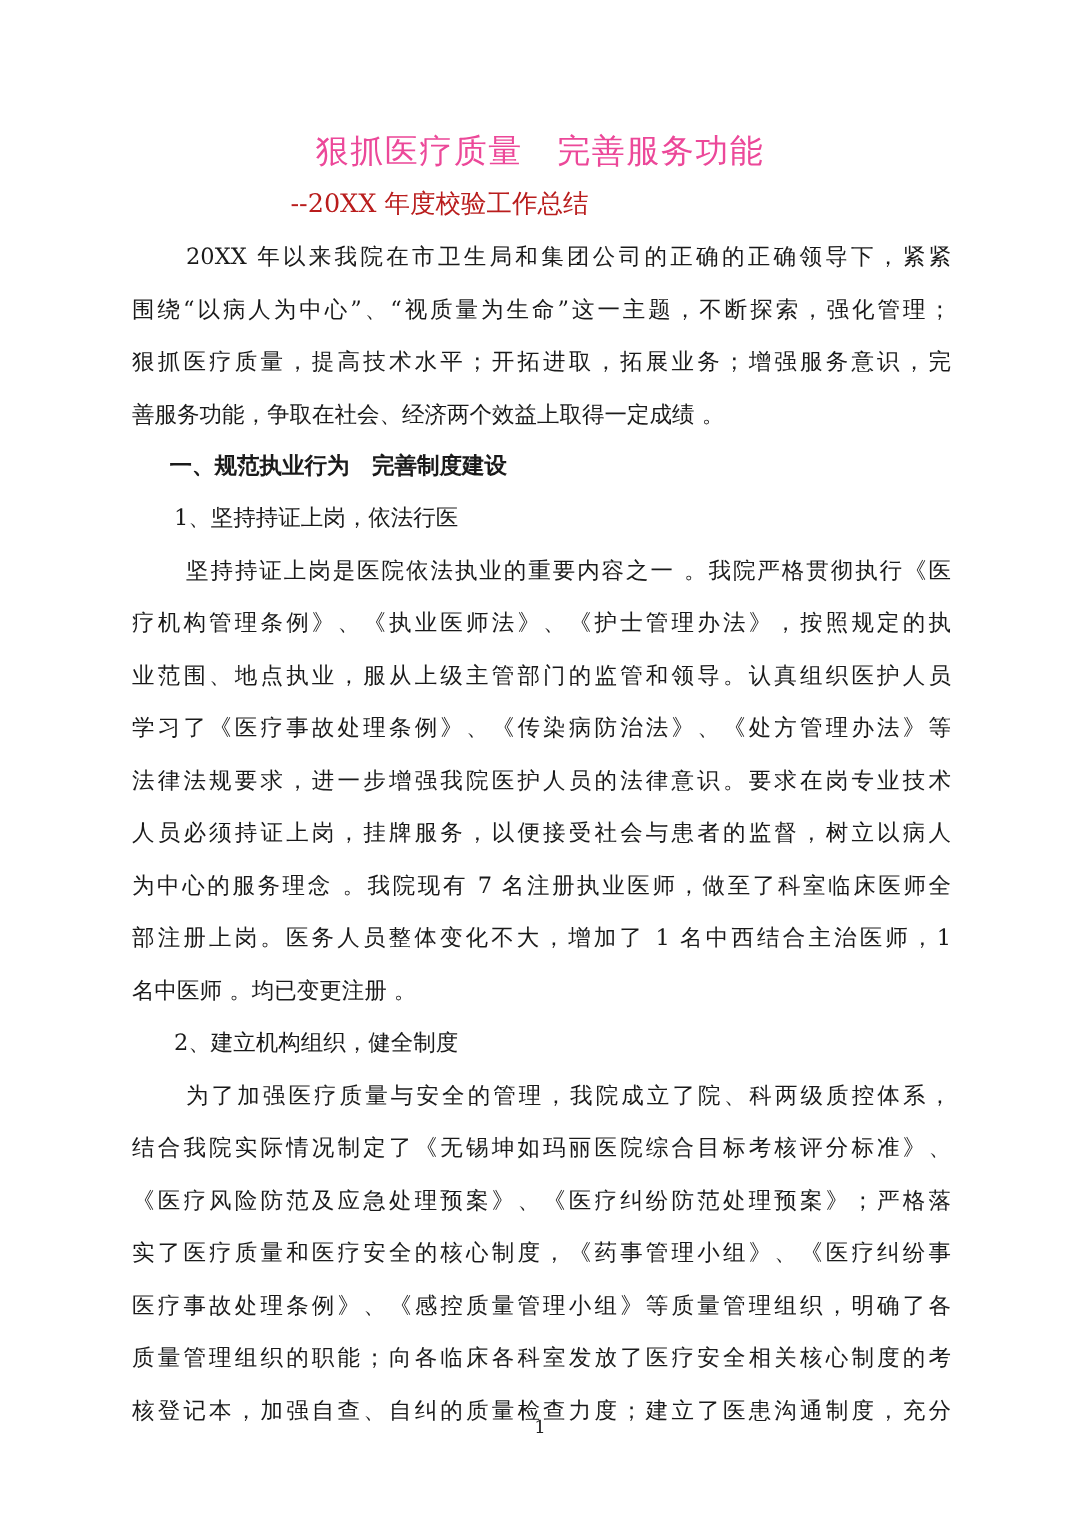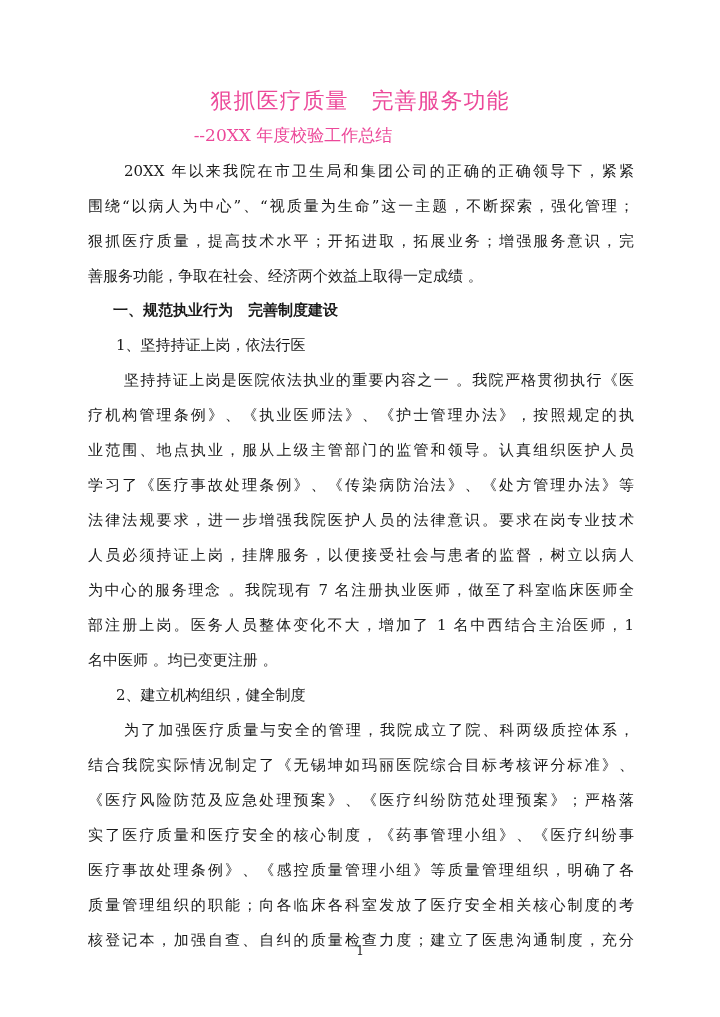--- a/index.html
+++ b/index.html
@@ -34,21 +34,21 @@
       white-space: pre;
       color: #ec4899;
     }
     .subtitle {
       position: absolute;
       top: 124px;
       left: 0;
       width: 586px;
       text-align: center;
       font-size: 17px;
-      color: #ec4899;
+      color: #b91c1c;
       white-space: pre;
     }
     .line {
       position: absolute;
       left: 88px;
       width: 546px;
       font-size: 15px;
       line-height: 22px;
       height: 22px;
       white-space: nowrap;

